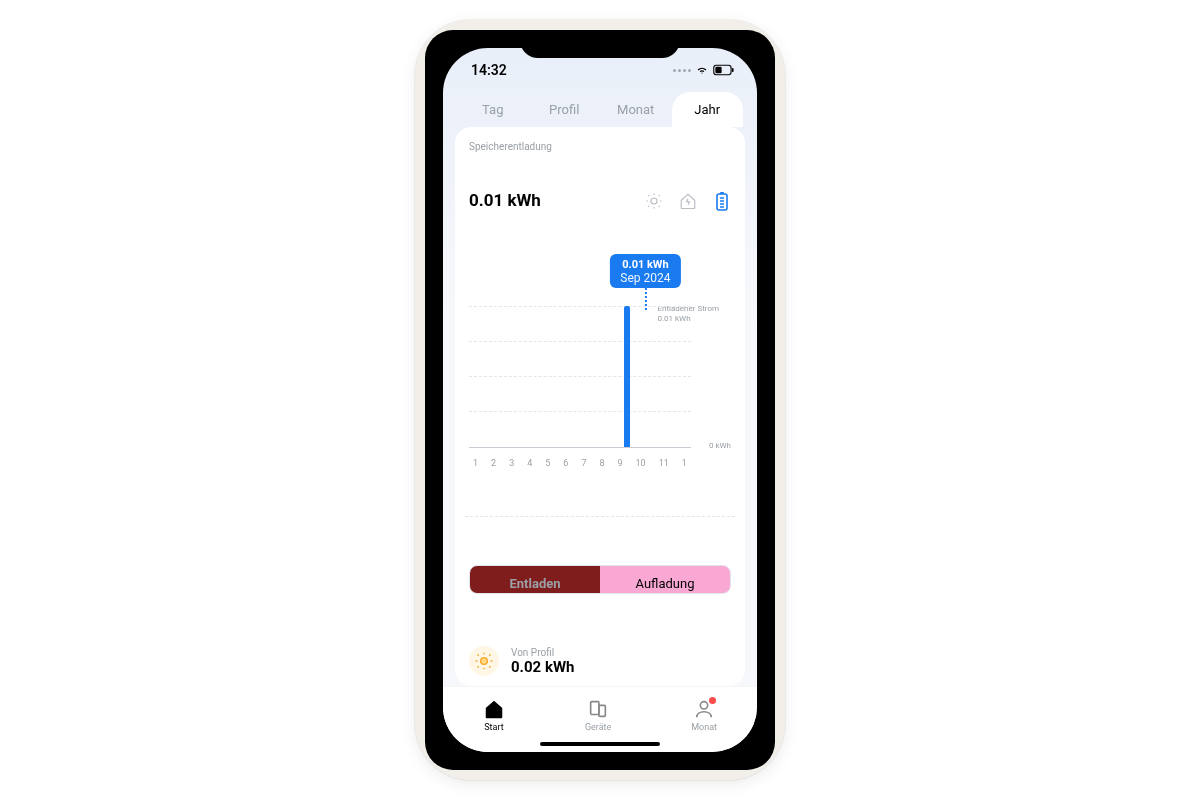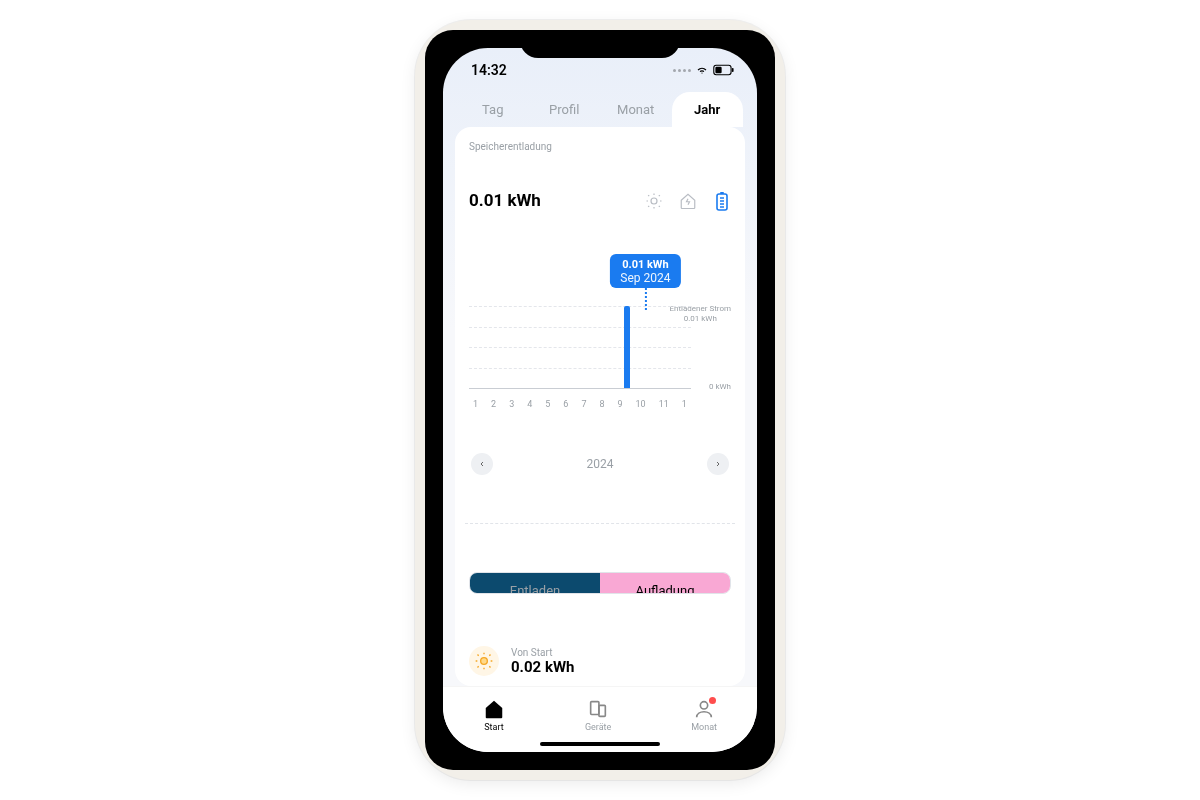--- a/index.html
+++ b/index.html
@@ -108,21 +108,21 @@
     flex:1;
     text-align:center;
     padding: 10px 0;
     font-size: 13px;
     color: var(--grey-text);
     border-radius: 18px 18px 0 0;
   }
   .ptab.active {
     background: #fff;
     color: #000;
-    font-weight: 700;
+    font-weight: 400;
   }
   
   .main-card {
     background: #fff;
     margin: 0 12px;
     border-radius: 16px;
     flex: 1;
     padding: 14px 14px 10px 14px;
     display:flex;
     flex-direction:column;
@@ -185,38 +185,38 @@
     left:0;
     right:40px;
     bottom:0;
     display:flex;
     justify-content:space-between;
     font-size:9px;
     color:var(--grey-text);
     padding: 0 4px;
   }
   .side-label {
-    position:absolute; right:0; top:40px;
-    font-size:8px; color:var(--grey-text); text-align:center; line-height:1.3;
+    position:absolute; right:12px; top:40px;
+    font-size:8px; color:var(--grey-text); text-align:left; line-height:1.3;
   }
   .zero-label { position:absolute; right:0; bottom:18px; font-size:8px; color:var(--grey-text);}
   
   .year-nav { display:flex; align-items:center; justify-content:space-between; margin-top:8px; padding:0 2px;}
   .ynbtn { width:22px; height:22px; border-radius:50%; background:#eef0f3; display:flex; align-items:center; justify-content:center; font-size:11px; color:#666;}
   .year-label { font-size:12px; color:var(--grey-text);}
   .divider { border-top:1px dashed #e1e4e9; margin:12px -4px;}
   
   .dc-toggle {
     display:flex;
     border:1px solid #e1e4e9;
     border-radius:8px;
     overflow:hidden;
   }
   .dc-btn { flex:1; text-align:center; padding:10px 0; font-size:13px;}
-  .dc-btn.inactive { background:#0c4a6e; color:var(--grey-text);}
+  .dc-btn.inactive { background:#7f1d1d; color:var(--grey-text);font-weight:bold;}
   .dc-btn.active { background:#f9a8d4; color:#000;}
   
   .solar-row { display:flex; align-items:center; gap:12px; margin-top:16px;}
   .sun-icon { width:30px; height:30px; border-radius:50%; background:#fff6e6; display:flex; align-items:center; justify-content:center; color:#f5a623;}
   .solar-texts .lbl { font-size:10px; color:var(--grey-text);}
   .solar-texts .val { font-size:15px; font-weight:700; color:#000;}
   
   .bottom-nav {
     height: 66px;
     background:#fff;
@@ -348,33 +348,20 @@
               <span>6</span>
               <span>7</span>
               <span>8</span>
               <span>9</span>
               <span>10</span>
               <span>11</span>
               <span>1</span>
             </div>
         </div>
 
-        <div class="year-nav">
-          <span class="ynbtn">
-            <svg width="8" height="8" viewBox="0 0 24 24" fill="none" stroke="#666" stroke-width="3">
-                <polyline points="15 18 9 12 15 6"></polyline>
-              </svg>
-          </span>
-          <span class="year-label">2024</span>
-          <span class="ynbtn">
-            <svg width="8" height="8" viewBox="0 0 24 24" fill="none" stroke="#666" stroke-width="3">
-                <polyline points="9 18 15 12 9 6"></polyline>
-              </svg>
-          </span>
-        </div>
 
         <div class="divider"></div>
 
         <div class="dc-toggle">
           <div class="dc-btn inactive">Entladen</div>
           <div class="dc-btn active">Aufladung</div>
         </div>
 
         <div class="solar-row">
           <span class="sun-icon">
@@ -386,21 +373,21 @@
                   <line x1="4" y1="12" x2="2" y2="12"></line>
                   <line x1="22" y1="12" x2="20" y2="12"></line>
                   <line x1="5.6" y1="5.6" x2="4.2" y2="4.2"></line>
                   <line x1="19.8" y1="19.8" x2="18.4" y2="18.4"></line>
                   <line x1="18.4" y1="5.6" x2="19.8" y2="4.2"></line>
                   <line x1="4.2" y1="19.8" x2="5.6" y2="18.4"></line>
                 </g>
               </svg>
           </span>
           <div class="solar-texts">
-            <div class="lbl">Von Start</div>
+            <div class="lbl">Von Profil</div>
             <div class="val">0.02 kWh</div>
           </div>
         </div>
       </div>
 
       <div class="bottom-nav">
         <div class="bnav-item active">
           <span class="bnav-icon">
             <svg width="22" height="22" viewBox="0 0 24 24" fill="#000">
                 <path d="M3 11l9-8 9 8v10a1 1 0 01-1 1H4a1 1 0 01-1-1z"></path>

